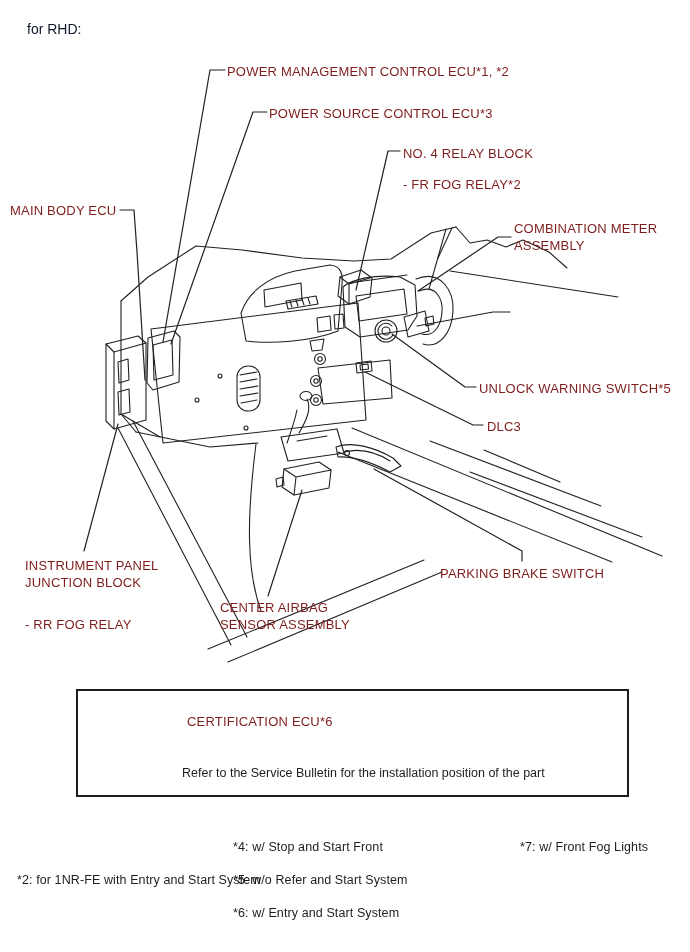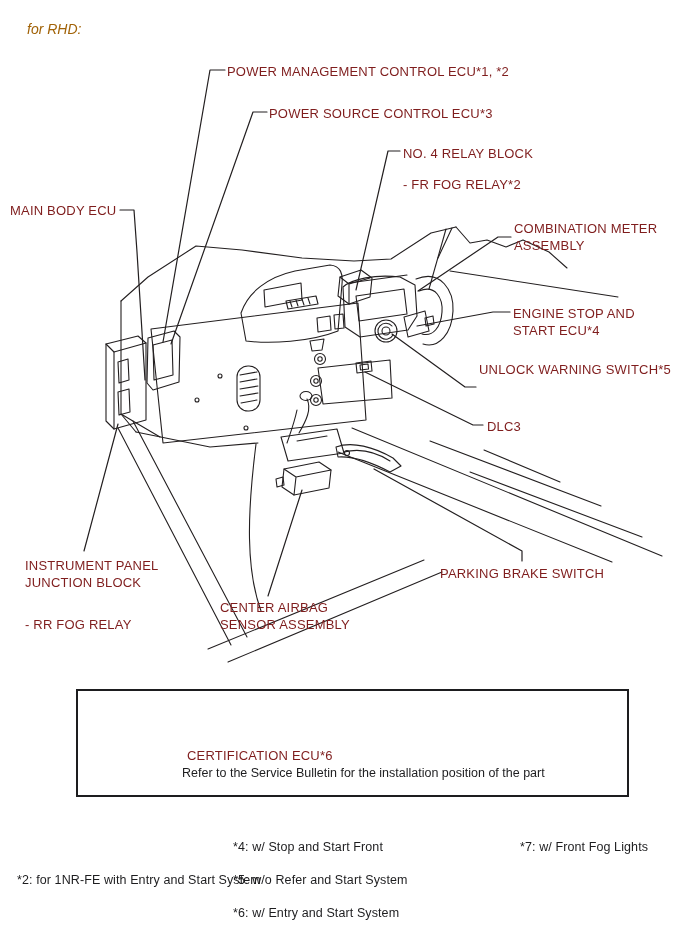--- a/index.html
+++ b/index.html
@@ -6,21 +6,21 @@
   .stage{
     position:relative;width:690px;height:952px;background:#ffffff;
     font-family:"Liberation Sans",sans-serif;color:#1d1d1f;overflow:hidden;
   }
   .art{position:absolute;left:0;top:0;}
   .lbl{
     position:absolute;font-size:13px;line-height:17px;color:#7f1d1d;
     white-space:nowrap;letter-spacing:0.2px;
   }
   .lbl.wrap{white-space:normal;}
-  .title-lbl{position:absolute;font-size:14px;color:#a16207;font-style:italic;}
+  .title-lbl{position:absolute;font-size:14px;color:#0f172a;}
   .fn{position:absolute;font-size:12.5px;color:#1d1d1f;white-space:nowrap;letter-spacing:0.1px;}
   .note-box{
     position:absolute;left:76px;top:689px;width:549px;height:104px;
     border:2px solid #1d1d1f;background:#ffffff;
   }
   .note-text{position:absolute;left:182px;top:757px;font-size:12.5px;color:#1d1d1f;white-space:nowrap;margin-top:9px;}
 </style>
 </head>
 <body>
 
@@ -178,36 +178,35 @@
   <div class="lbl" style="left:269px;top:105px">POWER SOURCE CONTROL ECU*3</div>
 
   <div class="lbl" style="left:403px;top:145px">NO. 4 RELAY BLOCK</div>
 
   <div class="lbl" style="left:403px;top:176px">- FR FOG RELAY*2</div>
 
   <div class="lbl" style="left:10px;top:202px">MAIN BODY ECU</div>
 
   <div class="lbl wrap" style="left:514px;top:220px;width:150px">COMBINATION METER ASSEMBLY</div>
 
-  <div class="lbl wrap" style="left:513px;top:305px;width:130px">ENGINE STOP AND START ECU*4</div>
-
-  <div class="lbl" style="left:479px;top:361px">UNLOCK WARNING SWITCH*5</div>
+
+  <div class="lbl" style="left:479px;top:380px">UNLOCK WARNING SWITCH*5</div>
 
   <div class="lbl" style="left:487px;top:418px">DLC3</div>
 
   <div class="lbl wrap" style="left:25px;top:557px;width:145px">INSTRUMENT PANEL JUNCTION BLOCK</div>
 
   <div class="lbl" style="left:25px;top:616px">- RR FOG RELAY</div>
 
   <div class="lbl" style="left:440px;top:565px">PARKING BRAKE SWITCH</div>
 
   <div class="lbl wrap" style="left:220px;top:599px;width:135px">CENTER AIRBAG SENSOR ASSEMBLY</div>
 
   <div class="note-box"></div>
-  <div class="lbl" style="left:187px;top:747px">CERTIFICATION ECU*6</div>
+  <div class="lbl" style="left:187px;top:713px">CERTIFICATION ECU*6</div>
   <div class="note-text">Refer to the Service Bulletin for the installation position of the part</div>
 
   <div class="fn" style="left:17px;top:873px">*2: for 1NR-FE with Entry and Start System</div>
   <div class="fn" style="left:233px;top:840px">*4: w/ Stop and Start Front</div>
   <div class="fn" style="left:233px;top:873px">*5: w/o Refer and Start System</div>
   <div class="fn" style="left:233px;top:906px">*6: w/ Entry and Start System</div>
   <div class="fn" style="left:520px;top:840px">*7: w/ Front Fog Lights</div>
 
 </div>
 

